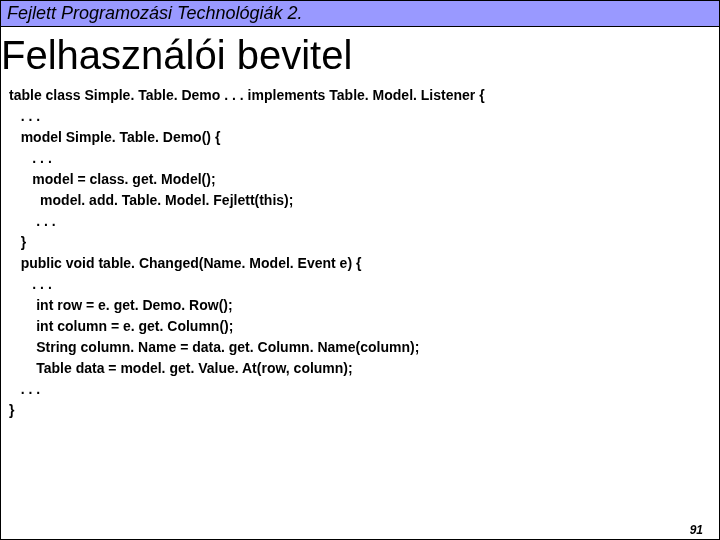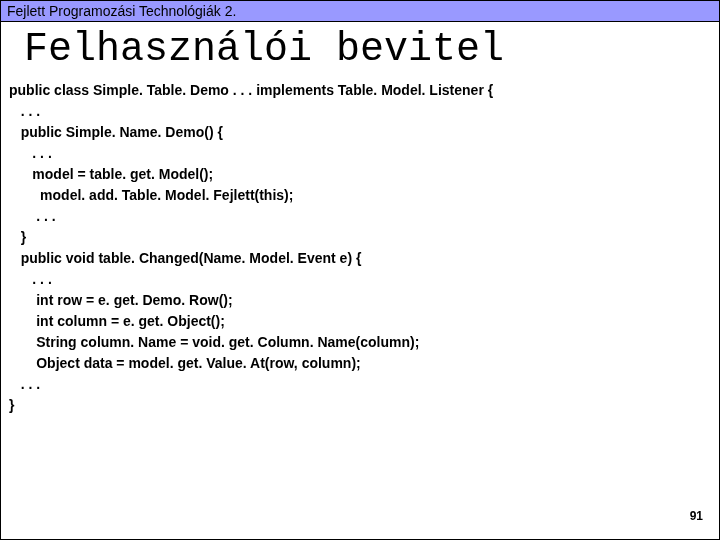--- a/index.html
+++ b/index.html
@@ -2,72 +2,73 @@
 <html><head>
 <meta charset="utf-8">
 <style>
   * { margin: 0; padding: 0; box-sizing: border-box; }
   html, body { width: 720px; height: 540px; background: #fff; font-family: Arial, Helvetica, sans-serif; }
   .slide { width: 720px; height: 540px; position: relative; border: 1px solid #000; }
   .header-bar {
     background: #9999ff;
     border-bottom: 1px solid #000;
     padding: 2px 6px;
-    font-size: 14px;
+    font-size: 18px;
     color: #000;
+    font-style: italic;
   }
   .title {
     font-size: 40px;
     font-weight: normal;
     color: #000;
-    padding: 6px 8px 8px 23px;
+    padding: 6px 8px 8px 0;
     line-height: 1.1;
-    font-family: Liberation Mono, monospace;
   }
   .code-block {
     padding: 0 8px;
     font-family: Arial, Helvetica, sans-serif;
     font-size: 14px;
     font-weight: bold;
     color: #000;
     line-height: 1.5;
     white-space: pre;
   }
   .page-num {
     position: absolute;
     right: 16px;
-    bottom: 16px;
+    bottom: 2px;
     font-size: 12px;
     font-weight: bold;
     color: #000;
+    font-style: italic;
   }
 </style>
 </head>
 <body>
 
 <div class="slide">
 
   <div class="header-bar">
     <span>Fejlett Programozási Technológiák 2.</span>
   </div>
 
   <div class="title">Felhasználói bevitel</div>
 
-  <div class="code-block"><span>public class Simple. Table. Demo . . . implements Table. Model. Listener {</span>
+  <div class="code-block"><span>table class Simple. Table. Demo . . . implements Table. Model. Listener {</span>
 <span>   . . .</span>
-<span>   public Simple. Name. Demo() {</span>
+<span>   model Simple. Table. Demo() {</span>
 <span>      . . .</span>
-<span>      model = table. get. Model();</span>
+<span>      model = class. get. Model();</span>
 <span>        model. add. Table. Model. Fejlett(this);</span>
 <span>       . . .</span>
 <span>   }</span>
 <span>   public void table. Changed(Name. Model. Event e) {</span>
 <span>      . . .</span>
 <span>       int row = e. get. Demo. Row();</span>
-<span>       int column = e. get. Object();</span>
-<span>       String column. Name = void. get. Column. Name(column);</span>
-<span>       Object data = model. get. Value. At(row, column);</span>
+<span>       int column = e. get. Column();</span>
+<span>       String column. Name = data. get. Column. Name(column);</span>
+<span>       Table data = model. get. Value. At(row, column);</span>
 <span>   . . .</span>
 <span>}</span></div>
 
   <div class="page-num">91</div>
 
 </div>
 
 </body></html>

